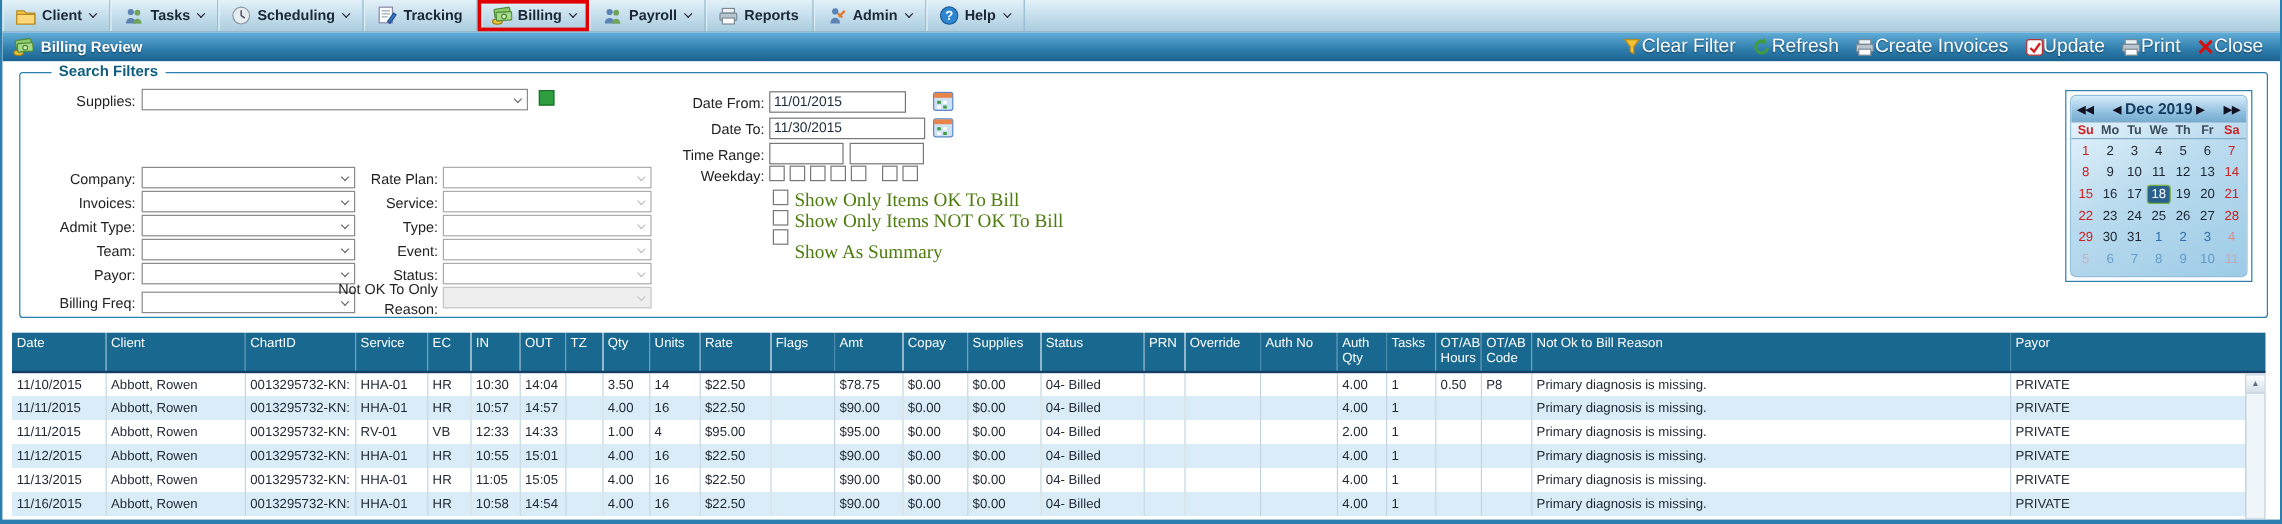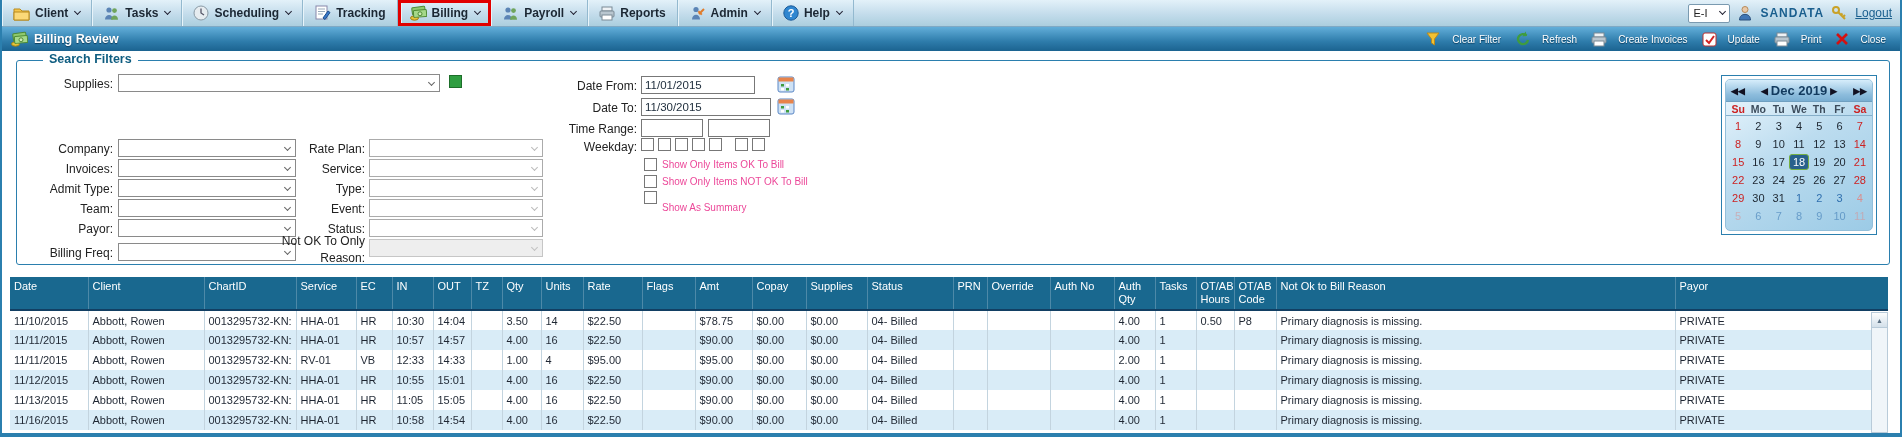--- a/index.html
+++ b/index.html
@@ -22,39 +22,39 @@
                    font-size:11px; color:#222; display:flex; align-items:center; justify-content:space-between; padding:0 4px; cursor:pointer; }
   .username { font-size:12px; font-weight:bold; color:#1a5f8e; letter-spacing:1px; }
   .logout { font-size:12px; color:#1a5f8e; text-decoration:underline; cursor:pointer; }
 
   
   .titlebar { position:absolute; left:0; top:27px; width:100%; height:24px;
               background:linear-gradient(#62aed9, #2e7cab 60%, #1b6390); display:flex; align-items:center; }
   .pagetitle { color:#fff; font-size:12.5px; font-weight:bold; margin-left:6px; text-shadow:0 1px 1px #0b3d5e; }
   .titleicon { margin-left:8px; display:flex; }
   .actions { margin-left:auto; display:flex; align-items:center; gap:14px; padding-right:14px; }
-  .act { display:flex; align-items:center; gap:11px; color:#fff; font-size:10px; cursor:pointer; text-shadow:0 1px 1px #0b3d5e; white-space:nowrap; }
+  .act { display:flex; align-items:center; gap:0; color:#fff; font-size:16px; cursor:pointer; text-shadow:0 1px 1px #0b3d5e; white-space:nowrap; }
 
   
   .filters { position:absolute; left:14px; top:60px; width:1874px; height:205px;
              border:1px solid #2b7fae; border-radius:3px; background:#fff; }
   .legendlab { position:absolute; top:-9px; left:26px; background:#fff; padding:0 6px;
                color:#0f5d80; font-weight:bold; font-size:12.5px; }
   .flabel { position:absolute; font-size:12px; color:#222; text-align:right; white-space:nowrap; }
   .selbox { position:absolute; height:18px; background:#fff; border:1px solid #8a8a8a; cursor:pointer; }
   .selbox .schev { position:absolute; right:5px; top:5px; width:5px; height:5px;
                    border-right:1.6px solid #666; border-bottom:1.6px solid #666; transform:rotate(45deg); }
   .selbox.dim { border-color:#ababab; } .selbox.dim .schev{ border-color:#bbb; }
   .selbox.disabled { background:#eeeeee; border-color:#c6c6c6; } .selbox.disabled .schev{ border-color:#c2c2c2; }
   .txtinput { position:absolute; height:18px; background:#fff; border:1px solid #777; font-size:11.5px; color:#1c2b3a; padding:0 3px;
               font-family:"Liberation Sans", sans-serif; }
   .calbtn { position:absolute; width:18px; height:17px; cursor:pointer; }
   .greensq { position:absolute; width:13px; height:13px; background:#2f9e41; border:1px solid #1d6e2a; }
   .cb { position:absolute; width:13px; height:13px; background:#fff; border:1px solid #777; cursor:pointer; }
-  .cblab { position:absolute; font-size:10px; color:#ec4899; white-space:nowrap; }
+  .cblab { position:absolute; font-size:16px; color:#4d7c0f; white-space:nowrap;font-family:Liberation Serif, serif; }
 
   
   .calbox { position:absolute; right:12px; top:14px; width:156px; height:160px;
             border:1px solid #2b7fae; background:#fff; padding:3px; }
   .calwidget { width:100%; height:100%; border:1px solid #93bfda; border-radius:5px;
                background:linear-gradient(150deg,#eef8fe, #bcdcef 45%, #9ccbe6); overflow:hidden; }
   .calhead { height:22px; background:linear-gradient(#d6edfb,#8cbcdc 70%,#79aed2); border-bottom:1px solid #6f9fc0;
              display:flex; align-items:center; justify-content:space-between; padding:0 5px; }
   .calmonth { font-size:13px; font-weight:bold; color:#123a5e; }
   .calnav { font-size:9px; font-weight:bold; color:#112; cursor:pointer; line-height:20px; }
@@ -182,40 +182,20 @@
           <span class="svgico" style="display: flex;">
             <svg width="16" height="16">
               <circle cx="8" cy="8" r="7.2" fill="#2f86d0" stroke="#1b5a98"></circle>
               <text x="8" y="12" text-anchor="middle" font-size="11" font-weight="bold" fill="#fff">?</text>
             </svg>
           </span>
           <span>Help</span>
           <span class="chev"></span>
         </div>
       </div>
-    <div class="menu-right">
-      <div class="agency-select">
-        <span>E-I</span>
-        <span class="chev"></span>
-      </div>
-      <span class="svgslot" style="display: inline-flex;">
-          <svg width="16" height="16">
-            <circle cx="8" cy="4.5" r="3" fill="#e9c9a8" stroke="#b68a5a"></circle>
-            <path d="M2.5 15c0-4 2.6-5.6 5.5-5.6s5.5 1.6 5.5 5.6z" fill="#3f76b5" stroke="#2a507c"></path>
-          </svg>
-        </span>
-      <span class="username">SANDATA</span>
-      <span class="svgslot" style="display: inline-flex;">
-          <svg width="17" height="16">
-            <circle cx="5" cy="5" r="3" fill="none" stroke="#c9a227" stroke-width="2"></circle>
-            <path d="M7 7l7 7m-2-2l2-2m-4 0l1.5-1.5" stroke="#c9a227" stroke-width="2" fill="none"></path>
-          </svg>
-        </span>
-      <a class="logout">Logout</a>
-    </div>
   </div>
 
   <div class="titlebar">
     <span class="titleicon svgslot" style="display: inline-flex;">
         <svg width="18" height="16">
           <ellipse cx="5.5" cy="13" rx="4" ry="2.2" fill="#e7c33a" stroke="#9a7d16"></ellipse>
           <rect x="3" y="2" width="13" height="7" rx="1" fill="#8fca6e" stroke="#4e8a35" transform="rotate(-8 9 5)"></rect>
           <rect x="4.5" y="5" width="13" height="7" rx="1" fill="#a5d98a" stroke="#4e8a35" transform="rotate(-4 11 8)"></rect>
           <circle cx="11" cy="8.8" r="2" fill="#cdeab8" stroke="#4e8a35"></circle>
         </svg>

